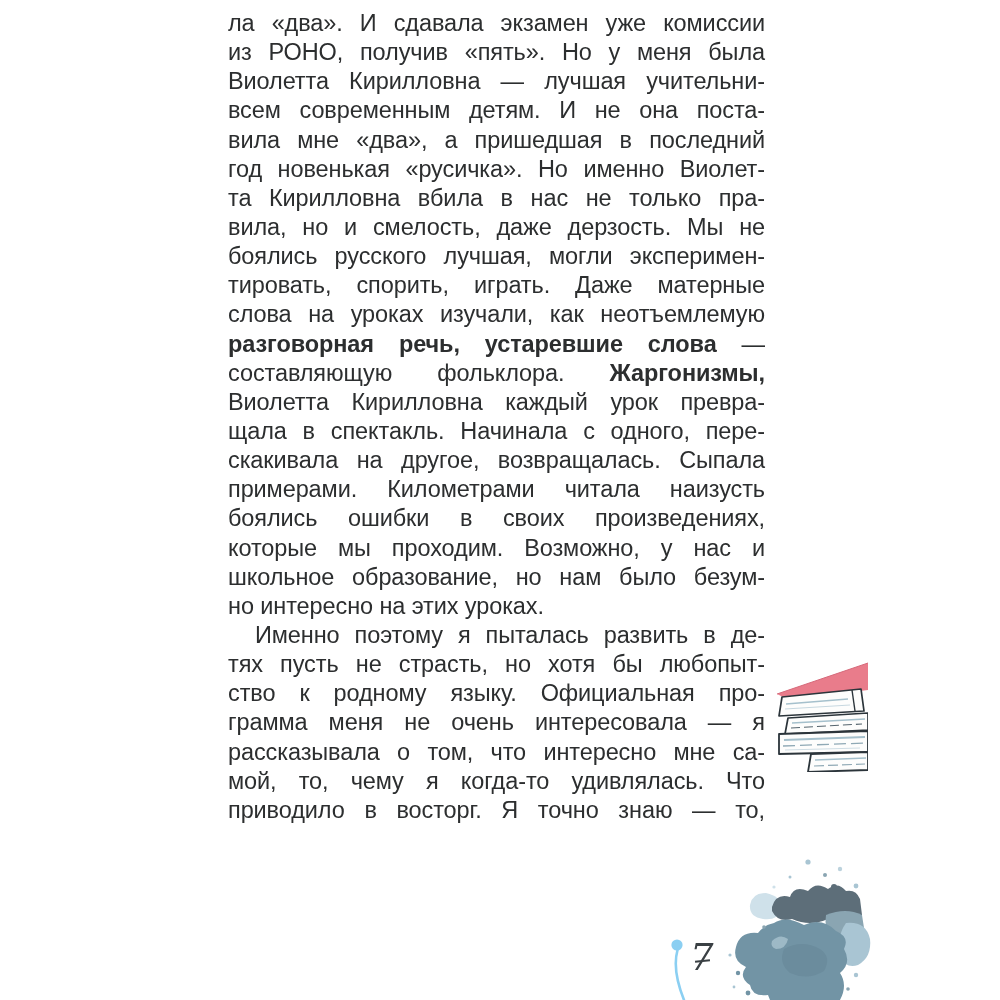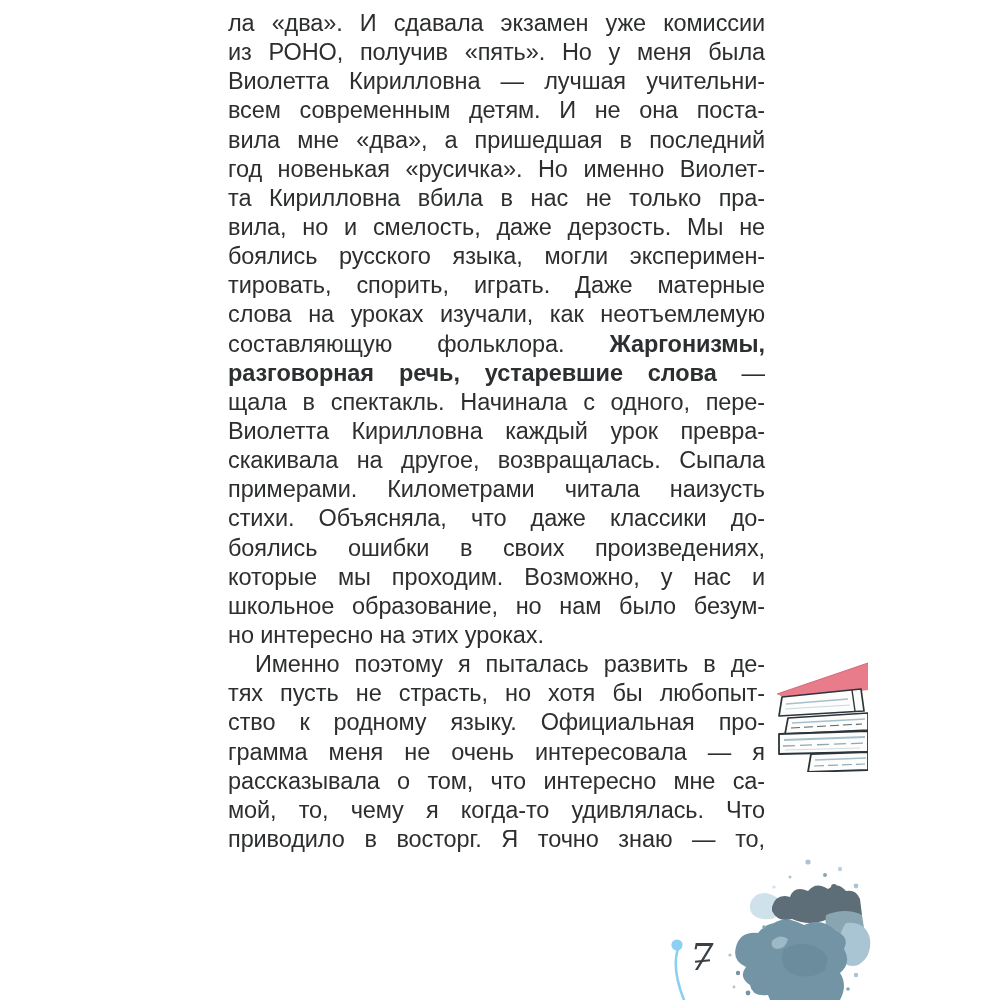--- a/index.html
+++ b/index.html
@@ -76,30 +76,29 @@
 
   <div class="text-column">
       <div class="line"><span>ла «два». И сдавала экзамен уже комиссии</span></div>
       <div class="line"><span>из РОНО, получив «пять». Но у меня была</span></div>
       <div class="line"><span>Виолетта Кирилловна — лучшая учительни-</span></div>
       <div class="line"><span>всем современным детям. И не она поста-</span></div>
       <div class="line"><span>вила мне «два», а пришедшая в последний</span></div>
       <div class="line"><span>год новенькая «русичка». Но именно Виолет-</span></div>
       <div class="line"><span>та Кирилловна вбила в нас не только пра-</span></div>
       <div class="line"><span>вила, но и смелость, даже дерзость. Мы не</span></div>
-      <div class="line"><span>боялись русского языка, могли эксперимен-</span></div>
+      <div class="line"><span>боялись русского лучшая, могли эксперимен-</span></div>
       <div class="line"><span>тировать, спорить, играть. Даже матерные</span></div>
       <div class="line"><span>слова на уроках изучали, как неотъемлемую</span></div>
+      <div class="line"><span class="bold">разговорная речь, устаревшие слова</span><span> —</span></div>
       <div class="line"><span>составляющую фольклора. </span><span class="bold">Жаргонизмы,</span></div>
-      <div class="line"><span class="bold">разговорная речь, устаревшие слова</span><span> —</span></div>
+      <div class="line"><span>Виолетта Кирилловна каждый урок превра-</span></div>
       <div class="line"><span>щала в спектакль. Начинала с одного, пере-</span></div>
-      <div class="line"><span>Виолетта Кирилловна каждый урок превра-</span></div>
       <div class="line"><span>скакивала на другое, возвращалась. Сыпала</span></div>
       <div class="line"><span>примерами. Километрами читала наизусть</span></div>
-      <div class="line"><span>стихи. Объясняла, что даже классики до-</span></div>
       <div class="line"><span>боялись ошибки в своих произведениях,</span></div>
       <div class="line"><span>которые мы проходим. Возможно, у нас и</span></div>
       <div class="line"><span>школьное образование, но нам было безум-</span></div>
       <div class="line noj"><span>но интересно на этих уроках.</span></div>
       <div class="line ind"><span>Именно поэтому я пыталась развить в де-</span></div>
       <div class="line"><span>тях пусть не страсть, но хотя бы любопыт-</span></div>
       <div class="line"><span>ство к родному языку. Официальная про-</span></div>
       <div class="line"><span>грамма меня не очень интересовала — я</span></div>
       <div class="line"><span>рассказывала о том, что интересно мне са-</span></div>
       <div class="line"><span>мой, то, чему я когда-то удивлялась. Что</span></div>

